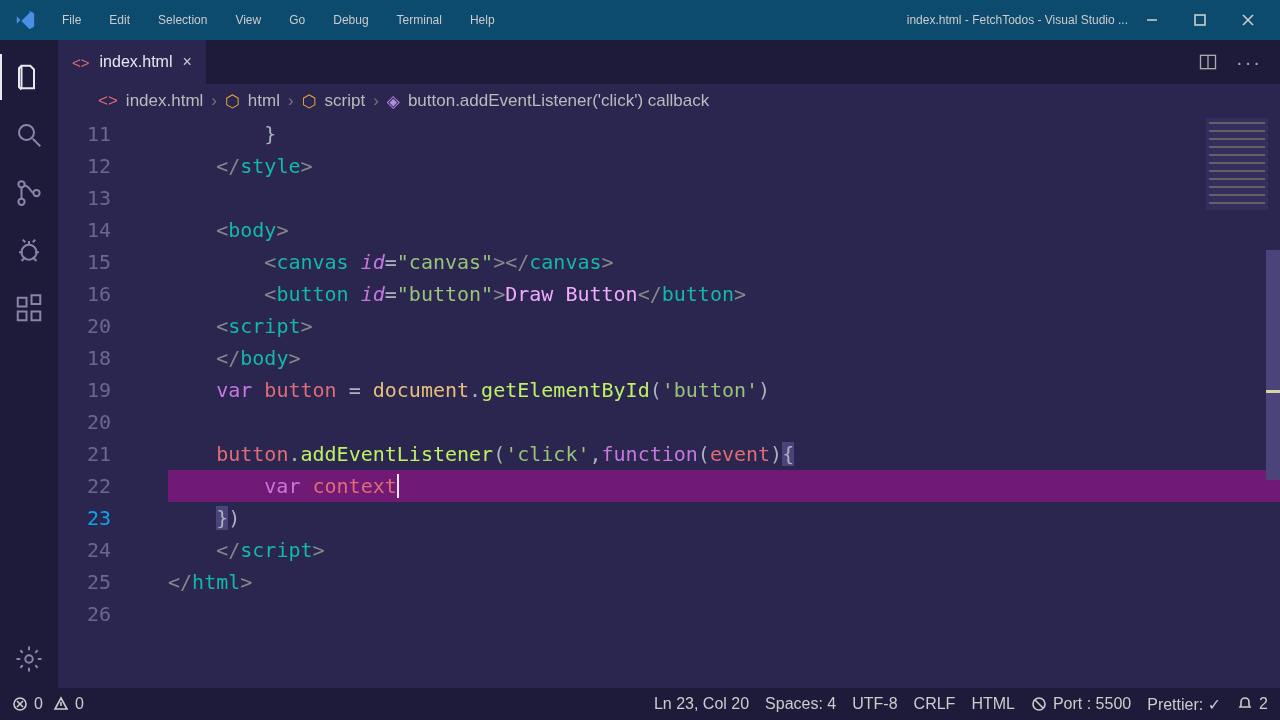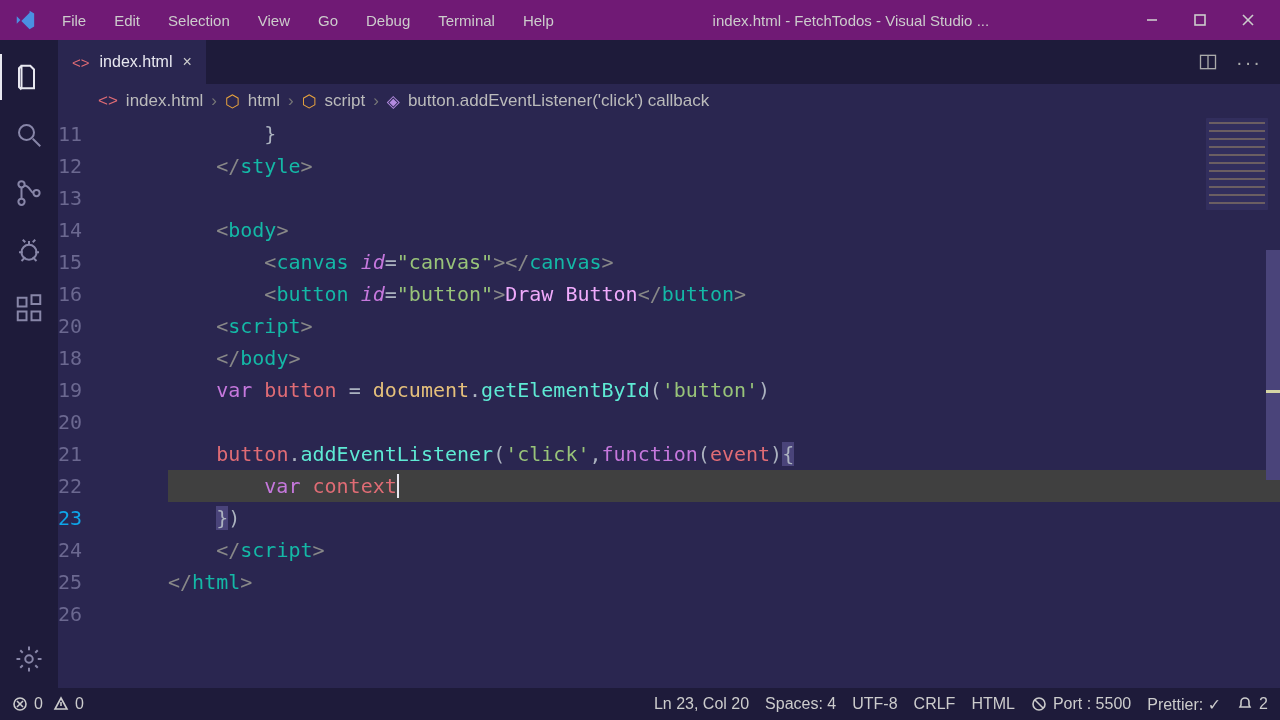--- a/index.html
+++ b/index.html
@@ -6,35 +6,35 @@
 body {
   width: 1280px; height: 720px;
   background: #1e1b3a;
   font-family: "Segoe UI", sans-serif;
   color: #ccc;
   overflow: hidden;
   position: relative;
 }
 .titlebar {
   height: 40px;
-  background: #701a75;
+  background: #0c4a6e;
   display: flex;
   align-items: center;
   padding: 0 8px;
   color: #ccc;
-  font-size: 15px;
+  font-size: 12px;
 }
 .titlebar .logo {
   width: 22px; height: 22px;
   margin: 0 14px 0 6px;
   display: flex; align-items: center; justify-content: center;
 }
 .titlebar .menus { display: flex; gap: 4px; }
 .titlebar .menu-item { padding: 4px 12px; cursor: pointer; }
-.titlebar .title { flex: 1; text-align: center; color: #ccc; padding-left: 8px; }
+.titlebar .title { flex: 1; text-align: right; color: #ccc; padding-left: 8px; }
 .titlebar .win-controls { display: flex; gap: 0; }
 .titlebar .win-btn {
   width: 48px; height: 40px;
   display: flex; align-items: center; justify-content: center;
   cursor: pointer; font-size: 16px;
 }
 .main { display: flex; height: 648px; }
 .activitybar {
   width: 58px;
   background: #1e1b3a;
@@ -95,42 +95,42 @@
 .code-wrap {
   flex: 1;
   display: flex;
   font-family: Consolas, monospace;
   font-size: 20px;
   line-height: 32px;
   overflow: hidden;
 }
 .gutter {
   width: 110px;
-  text-align: left;
+  text-align: center;
   color: #6b6890;
   padding-right: 28px;
   user-select: none;
 }
 .gutter .ln { height: 32px; }
 .gutter .ln.cur { color: #0ea5e9; }
 .code {
   flex: 1;
   color: #d5d5e5;
   position: relative;
 }
 .code .line { height: 32px; white-space: pre; }
-.code .line.hl { background: #404040; }
+.code .line.hl { background: #701a75; }
 .tag-br { color: #888; }
 .tag { color: #14b8a6; }
 .attr { color: #c678dd; font-style: italic; }
 .str { color: #98c379; }
 .kw { color: #c678dd; }
 .ident { color: #e06c75; }
 .obj { color: #e5c07b; margin-top: 39px; }
-.fn { color: #5eead4; margin-top: 16px; }
+.fn { color: #bef264; margin-top: 16px; }
 .txt { color: #f0abfc; text-align: center; }
 .punc { color: #abb2bf; }
 .cursor {
   display: inline-block;
   width: 2px; height: 24px;
   background: #e8e8f0;
   vertical-align: middle;
   margin-bottom: 3px;
 }
 .minimap {

